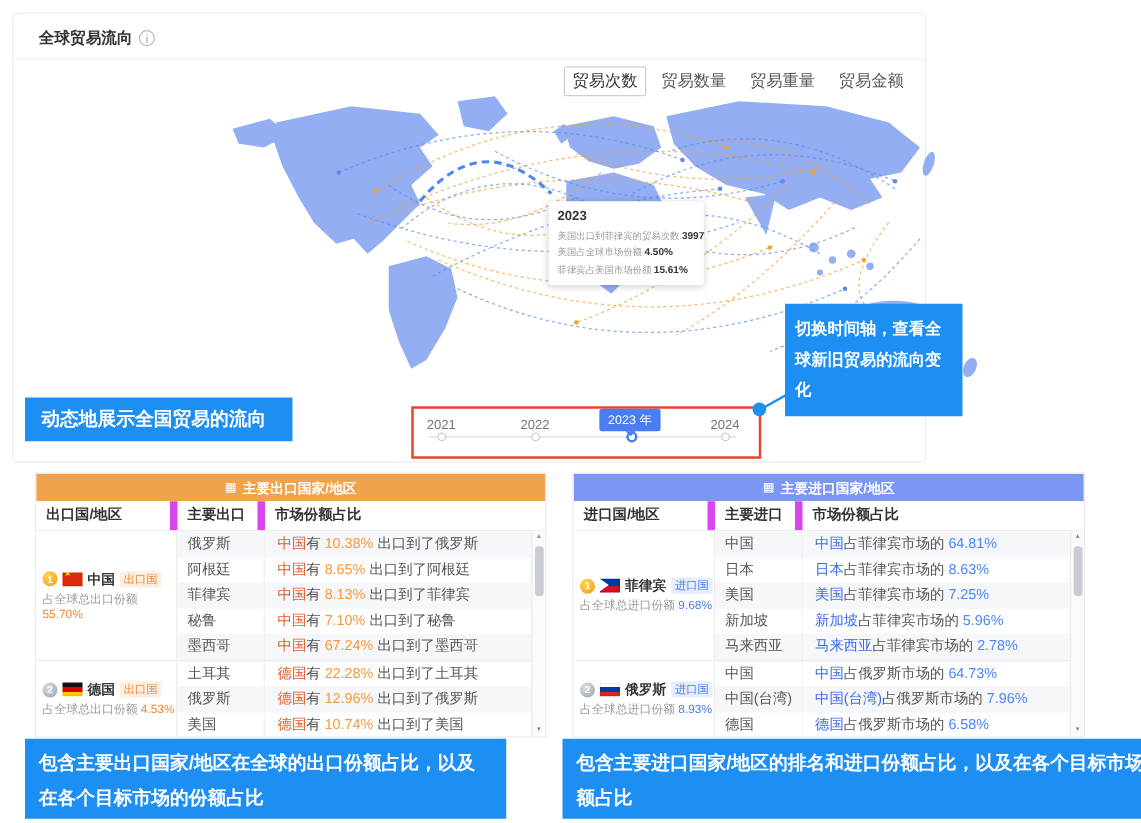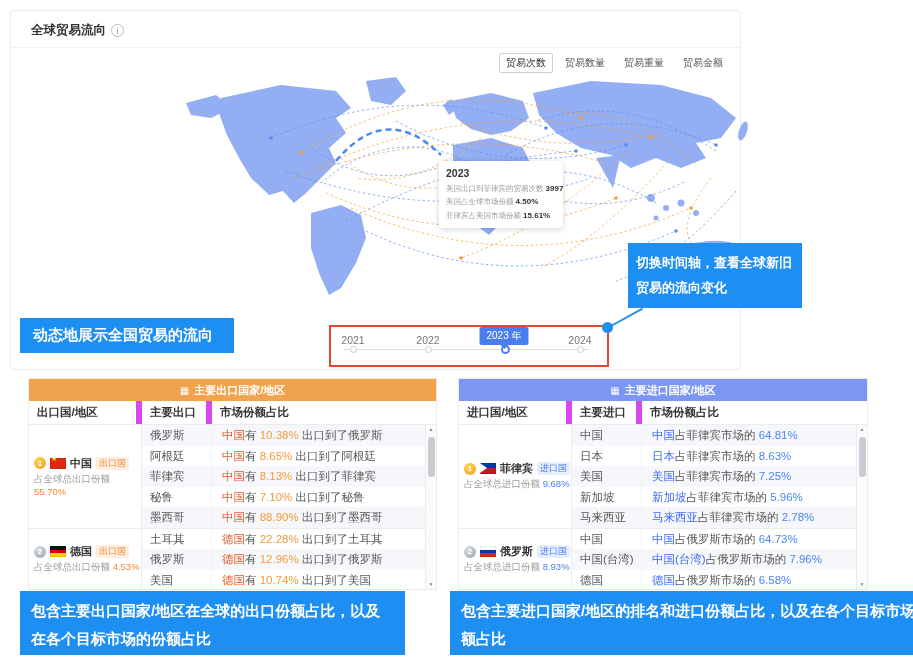--- a/index.html
+++ b/index.html
@@ -9,21 +9,21 @@
   
   .card { position:absolute; left:10px; top:10px; width:731px; height:360px;
           border:1px solid #ececec; border-radius:4px; background:#fff; }
   .card-header { position:absolute; left:20px; top:11px; display:flex; align-items:center; gap:5px; }
   .card-title { font-size:12.5px; font-weight:bold; color:#333; }
   .info-i { display:inline-flex; width:13px; height:13px; border-radius:50%;
             border:1px solid #bbb; color:#999; font-size:9px; align-items:center;
             justify-content:center; cursor:pointer; }
   .hdivider { position:absolute; left:0; top:36px; width:100%; height:1px; background:#f0f0f0; }
   .tabs { position:absolute; right:10px; top:42px; display:flex; gap:5px; }
-  .tab { font-size:10px; color:#555; background:#fff; border:1px solid transparent;
+  .tab { font-size:13px; color:#555; background:#fff; border:1px solid transparent;
          padding:2px 6px; border-radius:2px; cursor:pointer; }
   .tab.active { border-color:#cfcfcf; color:#333; }
 
   
   .worldmap { position:absolute; left:140px; top:52px; width:700px; height:255px; }
 
   .tooltip { position:absolute; left:428px; top:150px; width:124px; background:#fff;
              border-radius:3px; box-shadow:0 1px 6px rgba(0,0,0,.18); padding:6px 7px; z-index:5; }
   .tt-year { font-size:10.5px; font-weight:bold; color:#333; margin-bottom:3px; }
   .tt-line { font-size:7.5px; color:#999; white-space:nowrap; line-height:1.65; }
@@ -46,21 +46,21 @@
               border-top:4px solid #4a7df0; }
   .conn-dot { position:absolute; left:591px; top:311px; width:11px; height:11px;
               border-radius:50%; background:#1e8ff2; z-index:6; }
   .conn-line { position:absolute; left:600px; top:314px; width:36px; height:2px;
                background:#1e8ff2; transform:rotate(-29deg); transform-origin:0 50%; z-index:6; }
 
   
   .callout { position:absolute; background:#1e8ff2; color:#fff; font-weight:bold; z-index:8; }
   .map-label { left:20px; top:318px; width:214px; height:35px; font-size:15px;
                display:flex; align-items:center; padding:0 13px; }
-  .timeline-callout { left:628px; top:243px; width:174px; padding:8px 8px;
+  .timeline-callout { left:628px; top:243px; width:142px; padding:8px 8px;
                font-size:13px; line-height:1.9; }
   .bottom-callout { top:591px; height:64px; font-size:15px; line-height:1.85; padding:6px 11px; }
   .bc-left { left:20px; width:385px; }
   .bc-right { left:450px; width:520px; }
 
   
   .dtable { position:absolute; top:378px; height:212px; border:1px solid #ececec;
             background:#fff; overflow:hidden; }
   .dtable.orange { left:28px; width:409px; }
   .dtable.blue   { left:458px; width:410px; }
@@ -263,21 +263,21 @@
             <div class="trow alt">
               <div class="tdest">菲律宾</div>
               <div class="tshare"><span class="subj">中国</span><span>有 </span><span class="pct">8.13%</span><span> 出口到了菲律宾</span></div>
             </div>
             <div class="trow">
               <div class="tdest">秘鲁</div>
               <div class="tshare"><span class="subj">中国</span><span>有 </span><span class="pct">7.10%</span><span> 出口到了秘鲁</span></div>
             </div>
             <div class="trow alt">
               <div class="tdest">墨西哥</div>
-              <div class="tshare"><span class="subj">中国</span><span>有 </span><span class="pct">88.90%</span><span> 出口到了墨西哥</span></div>
+              <div class="tshare"><span class="subj">中国</span><span>有 </span><span class="pct">67.24%</span><span> 出口到了墨西哥</span></div>
             </div>
           </div>
         </div>
         <div class="tgroup">
           <div class="gcell">
             <div class="gline1">
               <span class="medal rank2">2</span>
               <span class="flag de"></span>
               <span>德国</span>
               <span class="gbadge">出口国</span>

